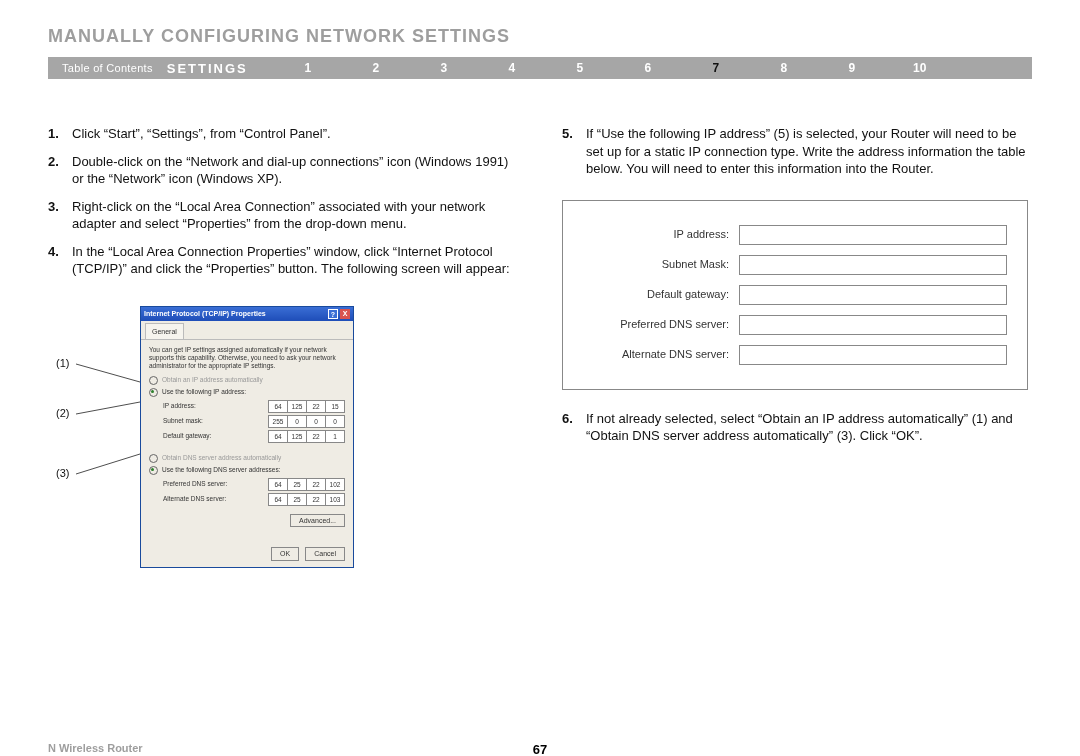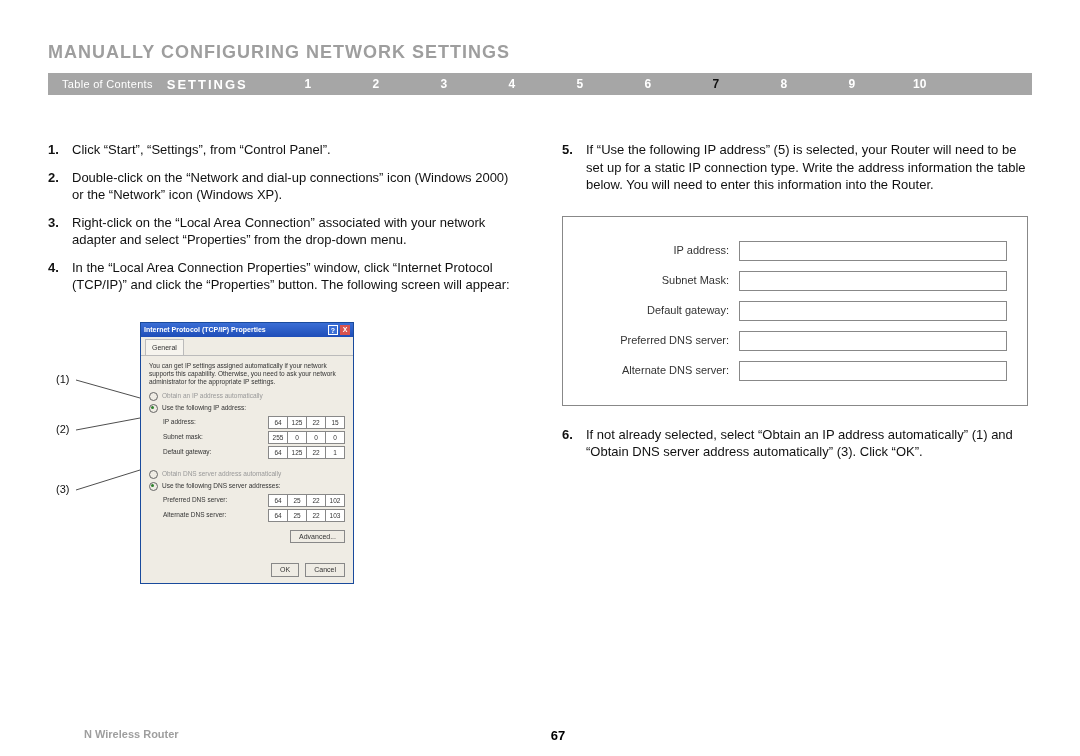--- a/index.html
+++ b/index.html
@@ -1,16 +1,16 @@
 <!DOCTYPE html>
 <html><head>
 <meta charset="utf-8">
 <style>
   html,body{margin:0;padding:0;background:#fff;font-family:Arial,Helvetica,sans-serif;color:#111;}
-  .page{width:1080px;height:756px;position:relative;box-sizing:border-box;padding:42px 48px 0 48px;}
+  .page{width:1080px;height:756px;position:relative;box-sizing:border-box;padding:26px 48px 0 48px;}
   .title{font-size:18px;font-weight:700;letter-spacing:1px;color:#9e9e9e;margin-bottom:10px;}
   .navbar{background:#a6a6a6;height:22px;display:flex;align-items:center;color:#fff;font-size:11px;}
   .navbar .toc{font-weight:400;padding:0 14px;letter-spacing:0.3px;}
   .navbar .sections{font-weight:700;letter-spacing:2px;font-size:13px;padding-right:26px;}
   .navbar .num{width:68px;text-align:center;font-weight:700;font-size:12px;}
   .navbar .num.active{color:#111;}
   .body{display:flex;gap:44px;margin-top:46px;}
   .col{flex:1;font-size:13px;line-height:1.35;}
   .subhead{font-weight:700;font-size:13px;margin-bottom:16px;}
   .step{display:flex;margin-bottom:10px;}
@@ -37,21 +37,21 @@
   .field-row .lbl{flex:1;text-align:left;}
   .octets{display:flex;gap:0;}
   .oct{width:18px;height:11px;border:1px solid #888;border-left:none;background:#fff;text-align:center;line-height:11px;font-size:6.5px;}
   .oct:first-child{border-left:1px solid #888;}
   .win-buttons{display:flex;justify-content:flex-end;gap:6px;margin-top:8px;}
   .win-btn{border:1px solid #888;background:#efece4;font-size:7px;padding:1px 8px;}
   .form-box{border:1px solid #888;margin-top:22px;padding:14px 20px 14px 14px;width:430px;}
   .form-row{display:flex;align-items:center;margin:10px 0;}
   .form-row .lbl{width:152px;text-align:right;font-size:11px;color:#333;padding-right:10px;}
   .form-row .inp{flex:1;height:18px;border:1px solid #888;background:#fff;}
-  .footer{position:absolute;bottom:16px;left:48px;right:48px;display:flex;color:#9e9e9e;font-size:11px;font-weight:700;margin-left:36px;}
+  .footer{position:absolute;bottom:2px;left:48px;right:48px;display:flex;color:#9e9e9e;font-size:11px;font-weight:700;}
   .footer .pnum{position:absolute;left:50%;transform:translateX(-50%);color:#000000;font-size:13px;}
 </style>
 </head>
 <body>
 
 <div class="page">
   <div class="title">MANUALLY CONFIGURING NETWORK SETTINGS</div>
 
   <div class="navbar">
     <span class="toc">Table of Contents</span>
@@ -69,21 +69,21 @@
   </div>
 
   <div class="body">
     <div class="col">
       <div class="step">
           <div class="n">1.</div>
           <div class="t">Click “Start”, “Settings”, from “Control Panel”.</div>
         </div>
       <div class="step">
           <div class="n">2.</div>
-          <div class="t">Double-click on the “Network and dial-up connections” icon (Windows 2000) or the “Network” icon (Windows XP).</div>
+          <div class="t">Double-click on the “Network and dial-up connections” icon (Windows 1991) or the “Network” icon (Windows XP).</div>
         </div>
       <div class="step">
           <div class="n">3.</div>
           <div class="t">Right-click on the “Local Area Connection” associated with your network adapter and select “Properties” from the drop-down menu.</div>
         </div>
       <div class="step">
           <div class="n">4.</div>
           <div class="t">In the “Local Area Connection Properties” window, click “Internet Protocol (TCP/IP)” and click the “Properties” button. The following screen will appear:</div>
         </div>
 

